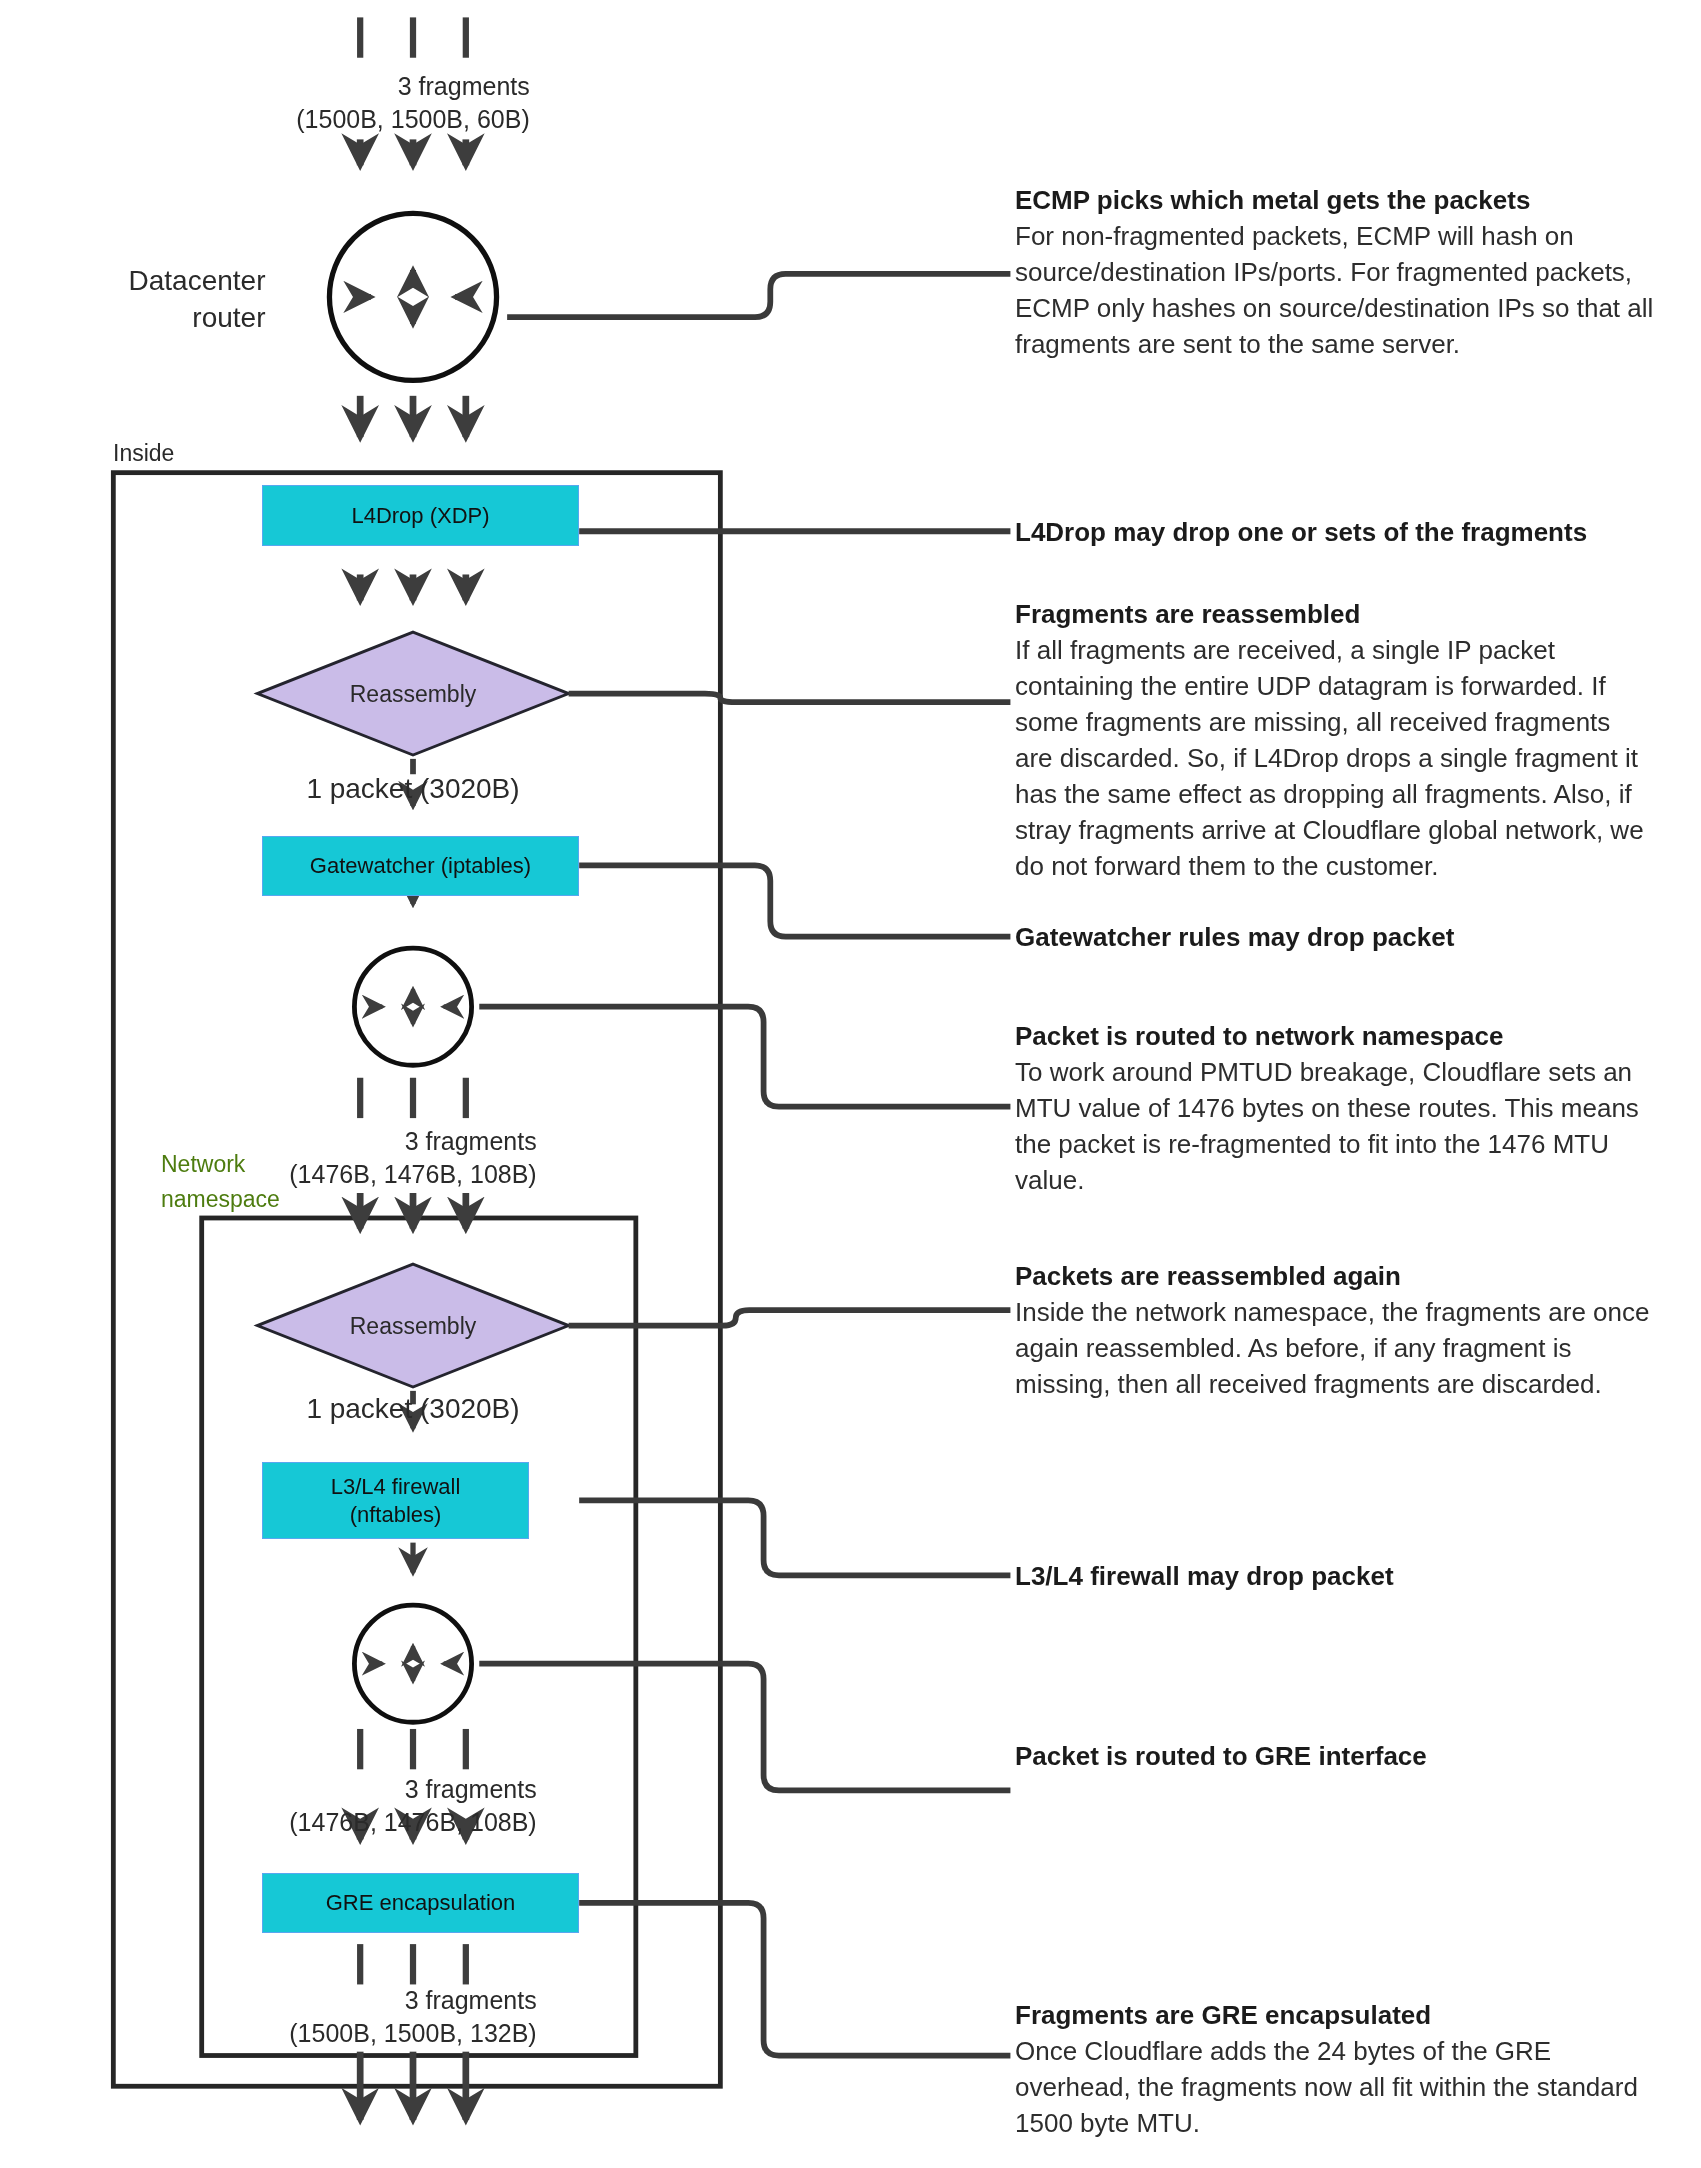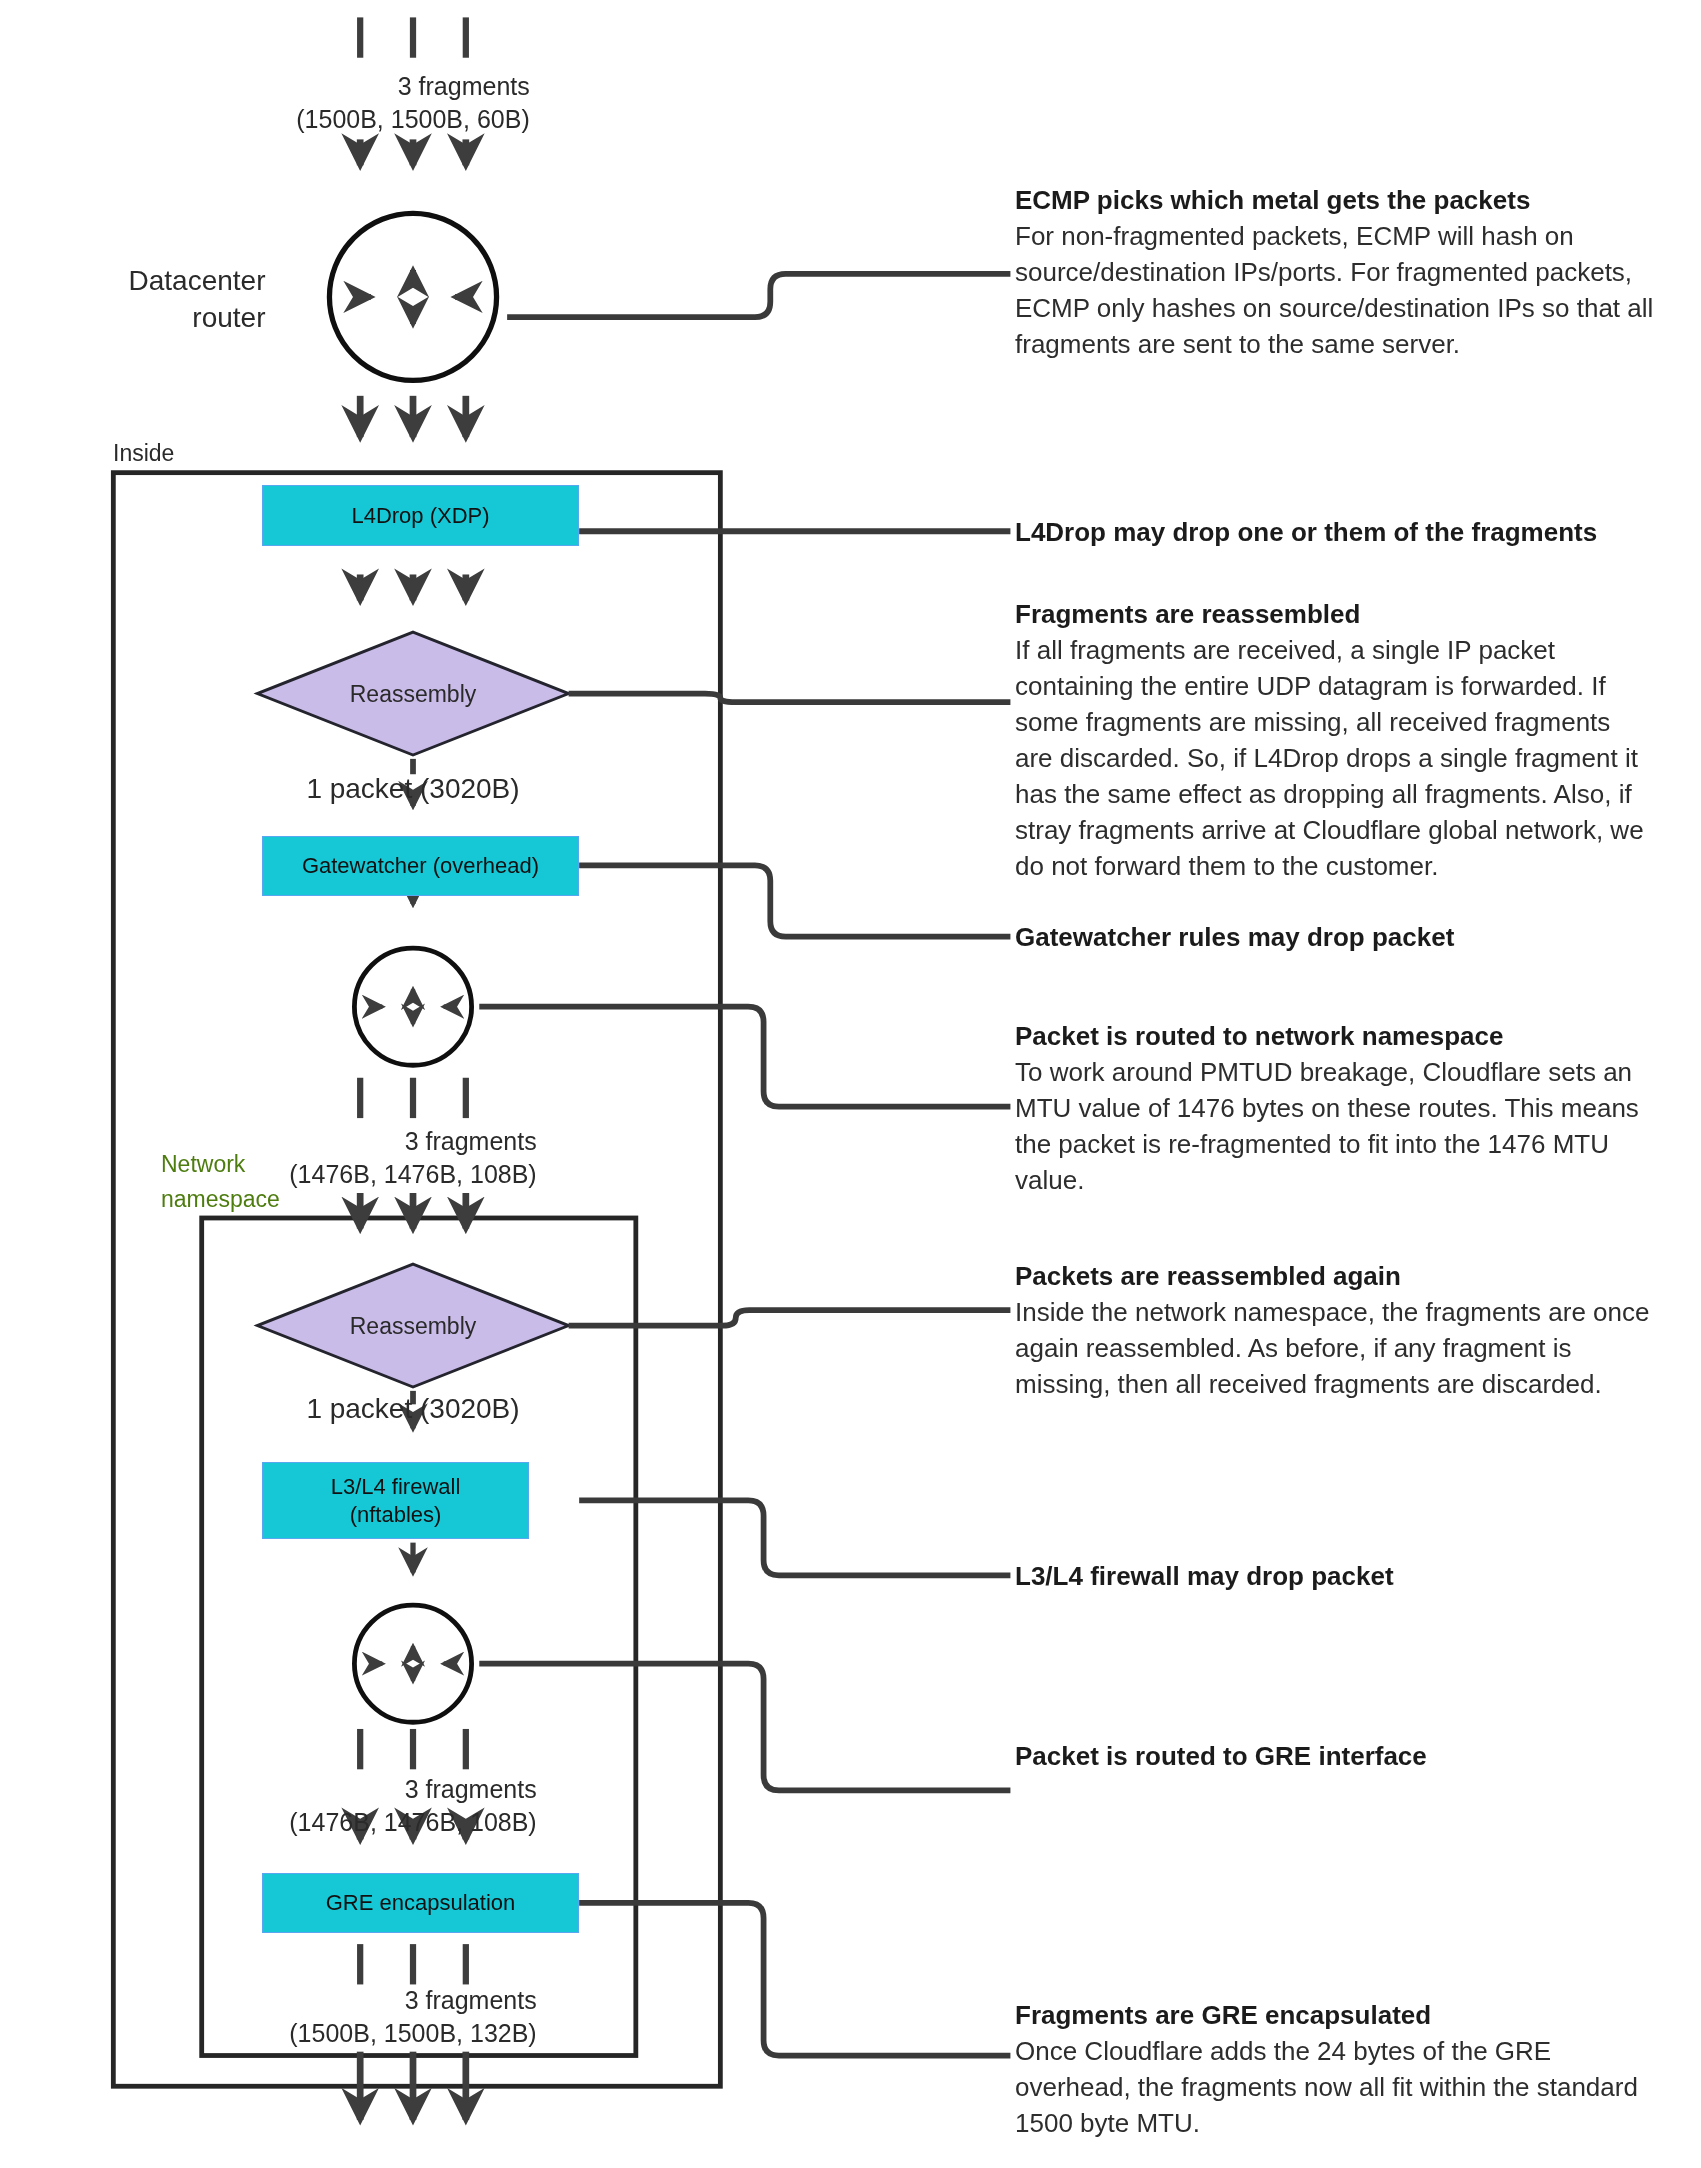--- a/index.html
+++ b/index.html
@@ -159,21 +159,21 @@
   <div class="lbl boxlbl" style="left:113px;top:440px;">Inside</div>
 
   <div class="cyanbox" style="left:262px;top:485px;width:317px;height:61px;">
     <span>L4Drop (XDP)</span>
   </div>
 
   <div class="lbl center" style="left:413px;top:694px;font-size:23px;">Reassembly</div>
   <div class="lbl pkt center" style="left:413px;top:788px;">1 packet (3020B)</div>
 
   <div class="cyanbox" style="left:262px;top:836px;width:317px;height:60px;">
-    <span>Gatewatcher (overhead)</span>
+    <span>Gatewatcher (iptables)</span>
   </div>
 
   <div class="lbl frag center" style="left:413px;top:1158px;">3 fragments
 (1476B, 1476B, 108B)</div>
   <div class="lbl sideLbl" style="left:161px;top:1147px;">Network
 namespace</div>
 
   <div class="lbl center" style="left:413px;top:1326px;font-size:23px;">Reassembly</div>
   <div class="lbl pkt center" style="left:413px;top:1408px;">1 packet (3020B)</div>
 
@@ -193,21 +193,21 @@
 (1500B, 1500B, 132B)</div>
 
   <div class="ann" style="top:182px;">
     <div class="t">ECMP picks which metal gets the packets</div>
     <div class="b">For non-fragmented packets, ECMP will hash on
 source/destination IPs/ports. For fragmented packets,
 ECMP only hashes on source/destination IPs so that all
 fragments are sent to the same server.</div>
   </div>
   <div class="ann" style="top:514px;">
-    <div class="t">L4Drop may drop one or them of the fragments</div>
+    <div class="t">L4Drop may drop one or sets of the fragments</div>
     <div class="b"></div>
   </div>
   <div class="ann" style="top:596px;">
     <div class="t">Fragments are reassembled</div>
     <div class="b">If all fragments are received, a single IP packet
 containing the entire UDP datagram is forwarded. If
 some fragments are missing, all received fragments
 are discarded. So, if L4Drop drops a single fragment it
 has the same effect as dropping all fragments. Also, if
 stray fragments arrive at Cloudflare global network, we

